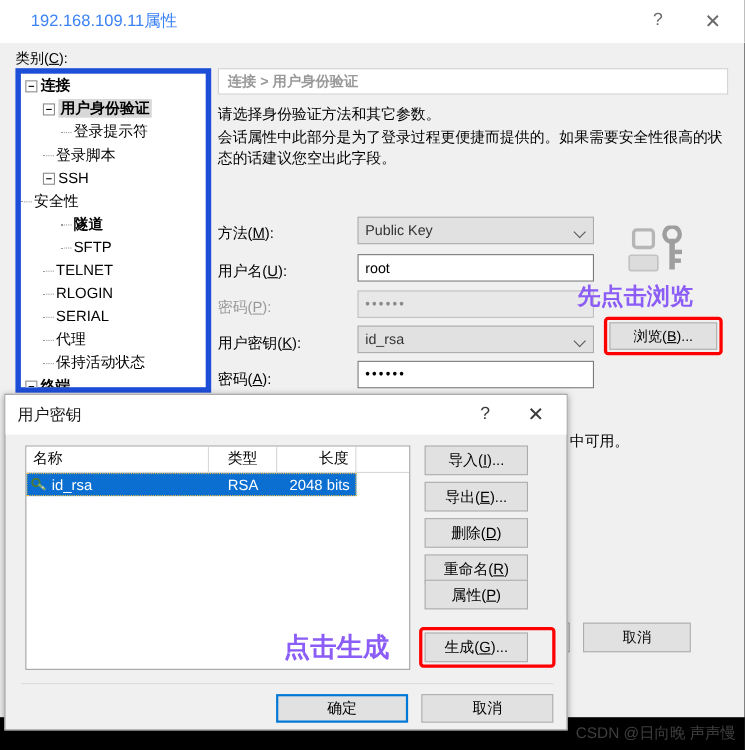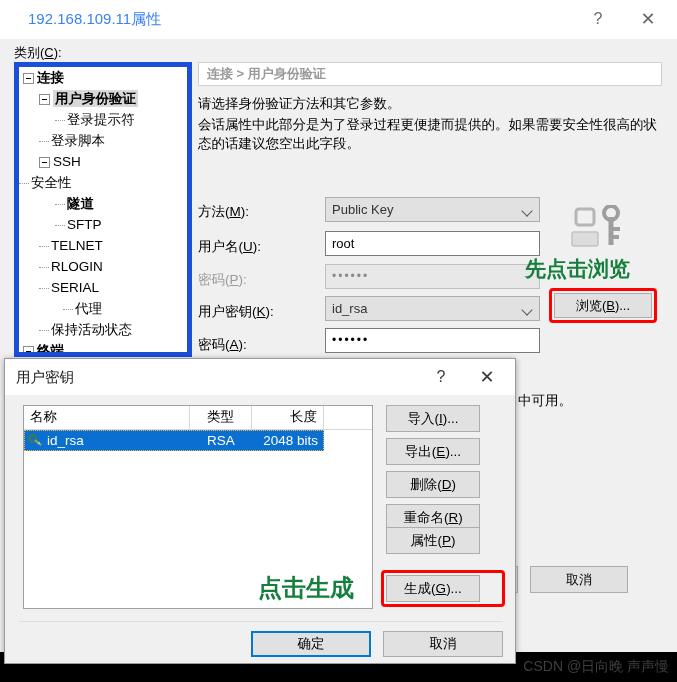--- a/index.html
+++ b/index.html
@@ -183,21 +183,21 @@
   
   #key-icon {
     position: absolute;
     left: 570px; top: 205px;
     width: 56px; height: 46px;
   }
 
   
   .red-ann {
     position: absolute;
-    color: #15803d;
+    color: #8b5cf6;
     font-size: 21px;
     font-weight: bold;
     white-space: nowrap;
     letter-spacing: 0px;
   }
   #ann-browse { left: 525px; top: 255px; }
   #ann-generate { left: 258px; top: 572px; font-size: 24px; }
 
   .red-box {
     position: absolute;
@@ -407,21 +407,21 @@
       <div class="tnode bold sel" style="padding-left: 20px;"><span class="exp"></span><span class="tx">用户身份验证</span></div>
       <div class="tnode" style="padding-left: 36px;"><span class="dashes"></span><span class="tx">登录提示符</span></div>
       <div class="tnode" style="padding-left: 20px;"><span class="dashes"></span><span class="tx">登录脚本</span></div>
       <div class="tnode" style="padding-left: 20px;"><span class="exp"></span><span class="tx">SSH</span></div>
       <div class="tnode" style=""><span class="dashes"></span><span class="tx">安全性</span></div>
       <div class="tnode bold" style="padding-left: 36px;"><span class="dashes"></span><span class="tx">隧道</span></div>
       <div class="tnode" style="padding-left: 36px;"><span class="dashes"></span><span class="tx">SFTP</span></div>
       <div class="tnode" style="padding-left: 20px;"><span class="dashes"></span><span class="tx">TELNET</span></div>
       <div class="tnode" style="padding-left: 20px;"><span class="dashes"></span><span class="tx">RLOGIN</span></div>
       <div class="tnode" style="padding-left: 20px;"><span class="dashes"></span><span class="tx">SERIAL</span></div>
-      <div class="tnode" style="padding-left: 20px; margin-left: 24px;"><span class="dashes"></span><span class="tx">代理</span></div>
+      <div class="tnode" style="padding-left: 20px;"><span class="dashes"></span><span class="tx">代理</span></div>
       <div class="tnode" style="padding-left: 20px;"><span class="dashes"></span><span class="tx">保持活动状态</span></div>
       <div class="tnode bold" style="padding-left: 4px;"><span class="exp"></span><span class="tx">终端</span></div>
     </div>
 
   <div id="breadcrumb">连接 &gt; 用户身份验证</div>
 
   <div class="desc" id="desc1">请选择身份验证方法和其它参数。</div>
   <div class="desc" id="desc2">会话属性中此部分是为了登录过程更便捷而提供的。如果需要安全性很高的状态的话建议您空出此字段。</div>
 
   <div class="frow-label" style="top:203px;">

